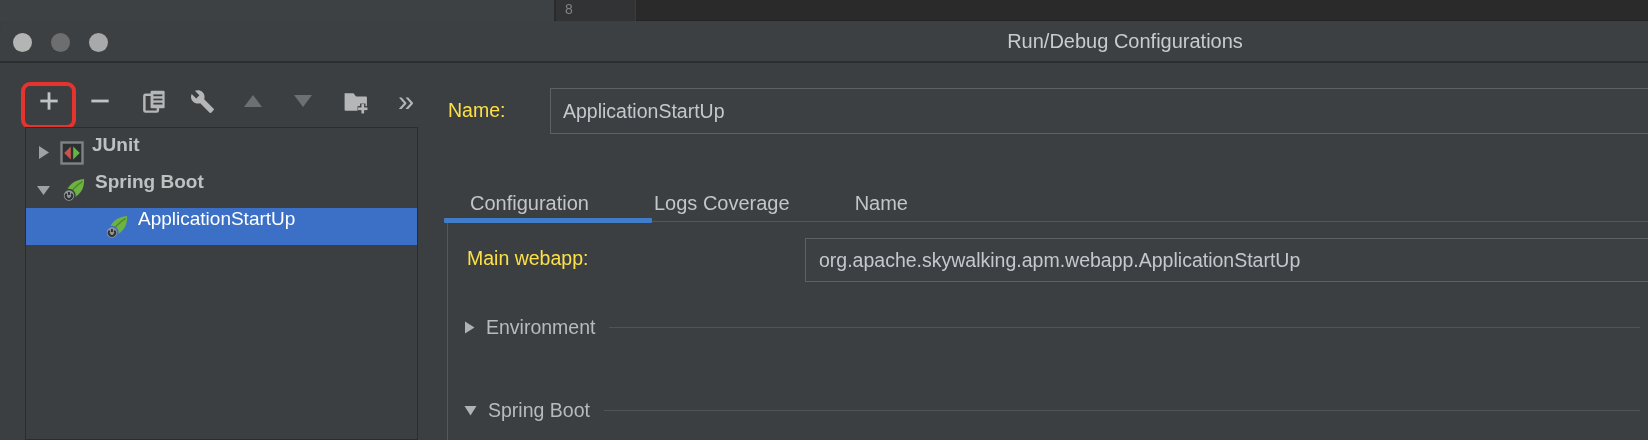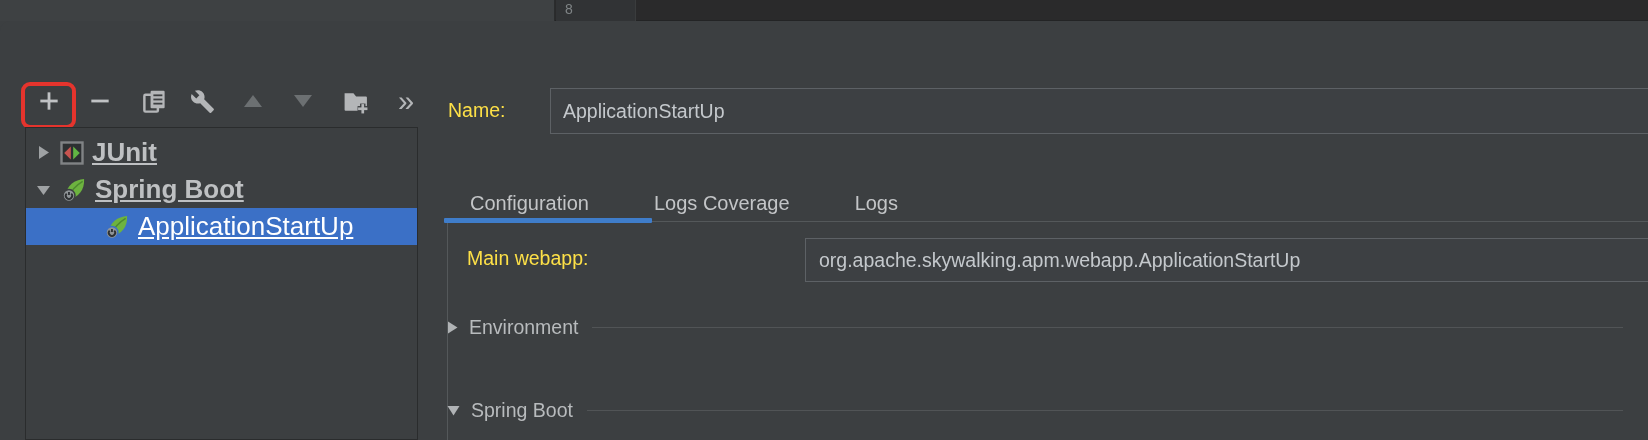--- a/index.html
+++ b/index.html
@@ -25,50 +25,58 @@
   .light.l3 { background:#a8a9ab; }
   .win-title { position:absolute; top:9px; left:940px; width:370px; text-align:center; font-size:20px; color:#c9cbcd; }
   
   .tb-icon { position:absolute; width:28px; height:28px; display:flex; align-items:center; justify-content:center; top:66px; }
   .red-highlight { position:absolute; left:21px; top:61px; width:55px; height:47px; border:4px solid #e5342d; border-radius:9px; }
   .chevrons { font-size:29px; color:#b4b6b8; line-height:26px; letter-spacing:-2px; }
   .tri-up   { width:0; height:0; border-left:9px solid transparent; border-right:9px solid transparent; border-bottom:12px solid #6c7072; }
   .tri-down { width:0; height:0; border-left:9px solid transparent; border-right:9px solid transparent; border-top:12px solid #6c7072; }
   
   .tree { position:absolute; left:25px; top:106px; width:393px; height:313px; border:1.5px solid #2a2c2d; background:#3c3f41; padding-top:6px; }
-  .trow { display:flex; align-items:center; height:37px; font-size:26px; font-weight:bold; color:#bec0c2; padding-left:8px; cursor:default;text-decoration:underline; }
+  .trow { display:flex; height:37px; font-size:19px; font-weight:bold; color:#bec0c2; padding-left:8px; cursor:default; }
   .trow .arrow { width:24px; display:flex; align-items:center; justify-content:flex-start; flex:0 0 24px; }
   .trow .ticon { margin:0 8px 0 2px; display:flex; align-items:center; }
   .trow.child { padding-left:75px; font-weight:normal; }
   .trow.selected { background:#3b70c6; color:#ffffff; }
   
   .lbl { position:absolute; font-size:19.5px; color:#fde047; }
   .txt-input { position:absolute; background:#3d4043; border:1.5px solid #5d6165; color:#c4c8cc; font-size:19.5px;
                font-family:"Liberation Sans", sans-serif; padding:0 0 0 12px; outline:none; }
   .tabs { position:absolute; left:453px; top:144px; height:40px; display:flex; gap:31px; align-items:center; }
   .tab { font-size:20px; color:#c3c5c7; padding:0 17px; cursor:default;margin-top:37px; }
   .tab-underline { position:absolute; left:444px; top:197px; width:208px; height:5px; background:#3f7dca; border-radius:1px; z-index:3; }
   .content-panel { position:absolute; left:447px; top:200px; width:1201px; height:219px; border-top:1.5px solid #54585a; border-left:1.5px solid #54585a; z-index:1; }
-  .section { position:absolute; left:446px; width:1177px; height:26px; display:flex; align-items:center; z-index:2; }
+  .section { position:absolute; left:463px; width:1177px; height:26px; display:flex; align-items:center; z-index:2; }
   .section .s-arrow { display:flex; align-items:center; margin-right:10px; }
   .section .s-label { font-size:19.5px; color:#b8bbbd; white-space:nowrap; }
   .section .s-line { flex:1; border-top:1.5px solid #515456; margin-left:14px; }
 </style>
 </head>
 <body>
 
 <div class="bg-strip">
   <div class="bg-left"></div>
   <div class="bg-gutter">
     <span>8</span>
   </div>
 </div>
 
 <div class="dialog">
 
+  <div class="titlebar">
+    <div class="lights">
+      <div class="light l1"></div>
+      <div class="light l2"></div>
+      <div class="light l3"></div>
+    </div>
+    <div class="win-title">Run/Debug Configurations</div>
+  </div>
 
   <div class="tb-icon" style="left:35px;">
     <svg width="26" height="26" viewBox="0 0 24 24">
       <g stroke="#c0c2c4" stroke-width="2.6">
           <line x1="12" y1="4" x2="12" y2="20"></line>
           <line x1="4" y1="12" x2="20" y2="12"></line>
         </g>
     </svg>
   </div>
   <div class="tb-icon" style="left:86px;">
@@ -166,21 +174,21 @@
     </div>
 
   </div>
 
   <div class="lbl" style="left:448px; top:78px;">Name:</div>
   <input class="txt-input" style="left: 550px; top: 67px; width: 1110px; height: 46px;" value="ApplicationStartUp">
 
   <div class="tabs">
     <div class="tab">Configuration</div>
     <div class="tab">Logs Coverage</div>
-    <div class="tab">Logs</div>
+    <div class="tab">Name</div>
   </div>
   <div class="tab-underline"></div>
   <div class="content-panel"></div>
 
   <div class="lbl" style="left:467px; top:226px;">Main webapp:</div>
   <input class="txt-input" style="left: 805px; top: 217px; width: 855px; height: 44px; padding-left: 13px;" value="org.apache.skywalking.apm.webapp.ApplicationStartUp">
 
   <div class="section" style="top:293px;">
     <span class="s-arrow">
       <svg width="13" height="15" viewBox="0 0 13 15">

